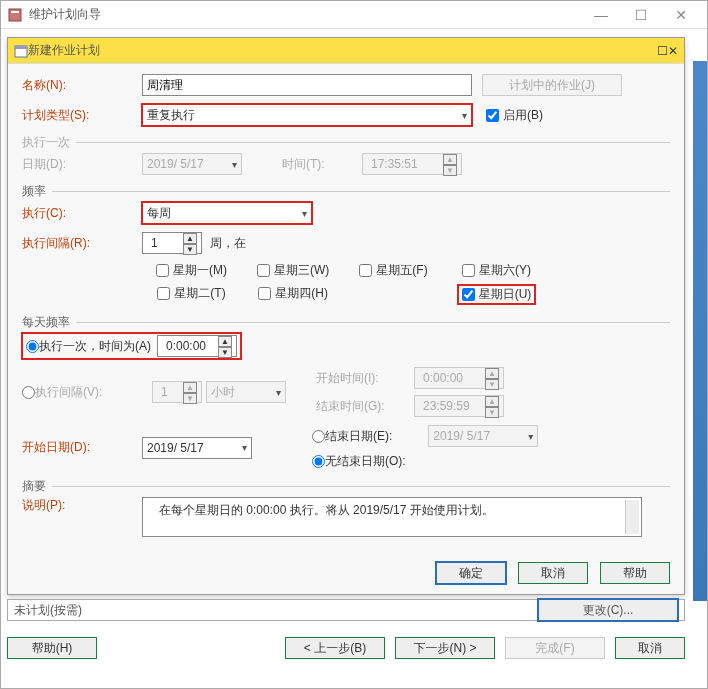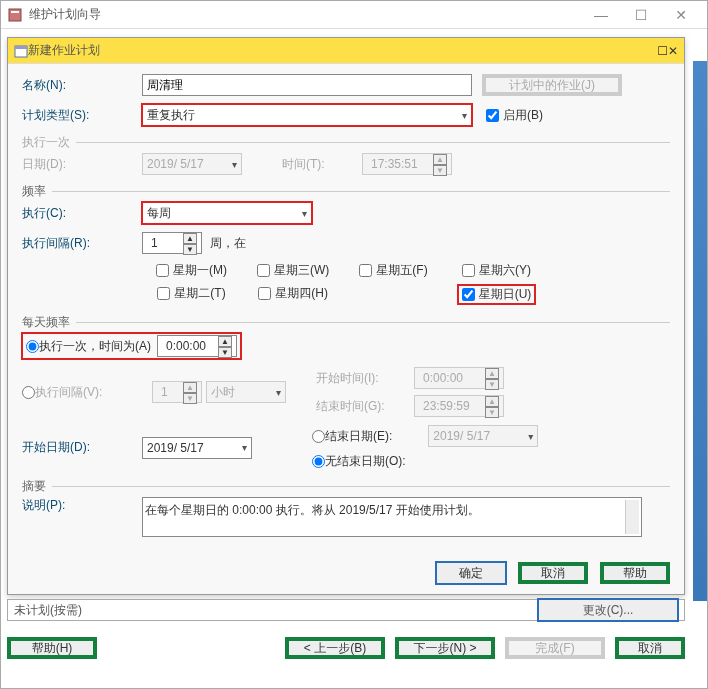--- a/index.html
+++ b/index.html
@@ -7,41 +7,41 @@
   .outer-win { position: absolute; left: 0; top: 0; width: 708px; height: 689px; background: #fff; border: 1px solid #aaa; }
   .titlebar { height: 28px; display: flex; align-items: center; padding: 0 6px; background: #fff; border-bottom: 1px solid #ddd; font-size: 12px; color: #555; }
   .titlebar .ico { width: 16px; height: 16px; margin-right: 6px; display: inline-flex; align-items: center; justify-content: center; }
   .titlebar .spacer { flex: 1; }
   .titlebar .winbtn { width: 40px; height: 24px; display: inline-flex; align-items: center; justify-content: center; color: #888; font-size: 14px; }
   .inner-win { position: absolute; left: 6px; top: 36px; width: 678px; height: 558px; background: #f8f8f8; border: 1px solid #999; box-shadow: 0 2px 6px rgba(0,0,0,.2); }
   .inner-title { height: 26px; display: flex; align-items: center; padding: 0 6px; background: #fde047; border-bottom: 1px solid #ddd; }
   .inner-title .t { flex: 1; font-size: 12px; color: #555; }
   .inner-body { padding: 10px 14px 44px 14px; position: relative; height: calc(100% - 26px); overflow: hidden; }
   .row { display: flex; align-items: center; margin-bottom: 8px; }
-  .lbl { width: 120px; color: #0c4a6e; }
+  .lbl { width: 120px; color: #c2410c; }
   .lbl.dis { color: #aaa; }
   input.txt, .combo, .date, .time, .spin { height: 22px; border: 1px solid #888; background: #fff; font-size: 12px; padding: 0 4px; }
   .combo, .date { display: inline-flex; align-items: center; justify-content: space-between; padding-right: 4px; }
   .combo .arrow, .date .arrow { font-size: 10px; color: #555; margin-left: 4px; }
   .hl-red { outline: 2px solid #d22; outline-offset: -1px; }
   .cb { display: inline-flex; align-items: center; gap: 4px; }
   .cb input { width: 13px; height: 13px; margin: 0; }
   .grpline { display: flex; align-items: center; margin: 6px 0 2px 0; color: #666; }
   .grpline .gl { font-size: 12px; margin-right: 6px; white-space: nowrap; }
   .grpline .hr { flex: 1; border-top: 1px solid #ccc; height: 0; }
   .dis input, .dis .combo, .dis .date, .dis .time, .dis .spin { background: #f3f3f3; color: #aaa; border-color: #ccc; }
   .radio { display: inline-flex; align-items: center; gap: 0; }
   .radio input { margin: 0; }
   .days { display: flex; gap: 30px; margin-left: 134px; }
   .days .col { display: flex; flex-direction: column; gap: 6px; align-items: center; }
-  .btn { height: 22px; min-width: 70px; background: #eee; border: 4px solid #15803d; display: inline-flex; align-items: center; justify-content: center; padding: 0 10px; font-size: 12px; }
+  .btn { height: 22px; min-width: 70px; background: #eee; border: 1px solid #15803d; display: inline-flex; align-items: center; justify-content: center; padding: 0 10px; font-size: 12px; }
   .btn.dis { color: #aaa; background: #f3f3f3; border-color: #ccc; }
   .btn.blue { border: 1px solid #2a6fb5; outline: 1px solid #2a6fb5; }
   .footer-inner { position: absolute; right: 14px; bottom: 10px; display: flex; gap: 12px; }
-  .summary-box { width: 500px; height: 40px; border: 1px solid #888; background: #fff; padding: 4px 2px; font-size: 12px; color: #333; position: relative; }
+  .summary-box { width: 500px; height: 40px; border: 1px solid #888; background: #fff; padding: 4px 16px; font-size: 12px; color: #333; position: relative; }
   .summary-box .sb { position: absolute; right: 2px; top: 2px; bottom: 2px; width: 14px; background: #eee; border-left: 1px solid #ccc; }
   .outer-body { position: absolute; left: 6px; top: 598px; width: 678px; }
   .outer-status { height: 22px; border: 1px solid #aaa; background: #fff; display: flex; align-items: center; padding: 0 6px; font-size: 12px; color: #555; }
   .outer-status .spc { flex: 1; }
   .btn.wide { min-width: 140px; }
   .outer-buttons { margin-top: 16px; display: flex; gap: 10px; align-items: center; }
   .outer-buttons .spc { flex: 1; }
   .side-strip { position: absolute; right: 0; top: 60px; width: 14px; height: 540px; background: linear-gradient(#4a88c7,#3a78b7); }
   .spin { display: inline-flex; align-items: center; }
   .spin .ud { width: 14px; height: 100%; display: inline-flex; flex-direction: column; margin-left: -1px; }
@@ -108,21 +108,21 @@
           <span class="hr"></span>
         </div>
       <div class="row dis">
         <span class="lbl dis">日期(D):</span>
         <span class="date" style="width:100px">
           <span>2019/ 5/17</span>
             <span class="arrow">▾</span>
         </span>
         <span style="width:40px"></span>
         <span class="lbl dis" style="width:80px">时间(T):</span>
-        <span class="spin" style="width:90px">
+        <span class="spin" style="width:100px">
           <span style="flex:1;padding:0 4px">17:35:51</span>
           <span class="ud">
               <span>▲</span>
               <span>▼</span>
             </span>
         </span>
       </div>
 
       <div class="grpline">
           <span class="gl">频率</span>

